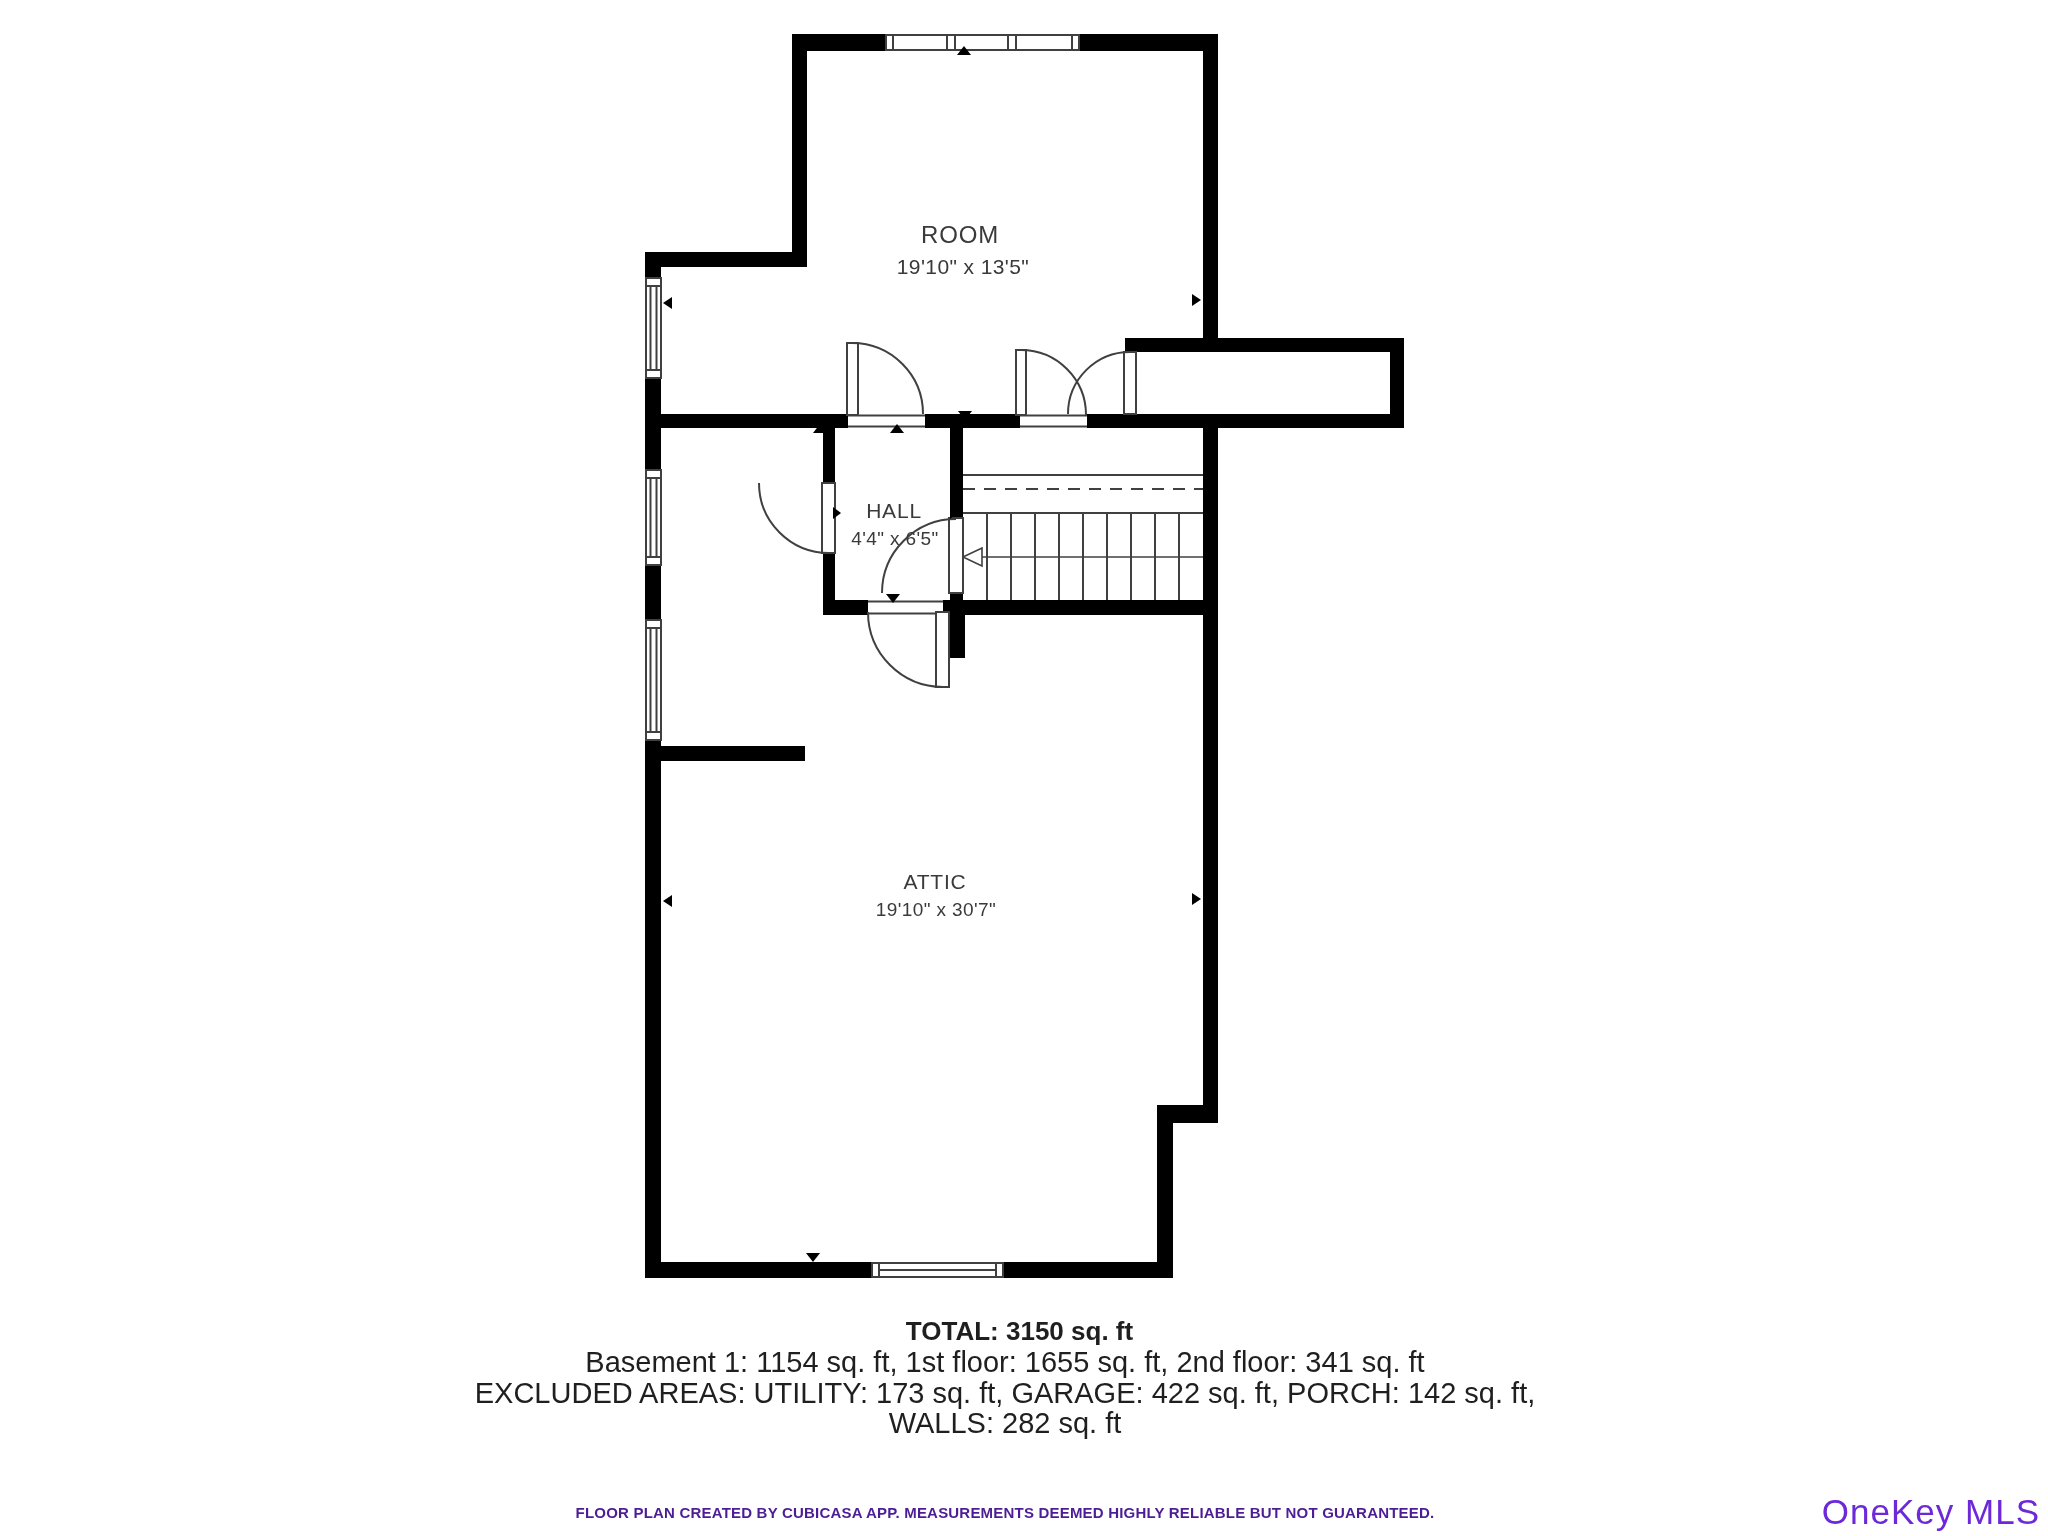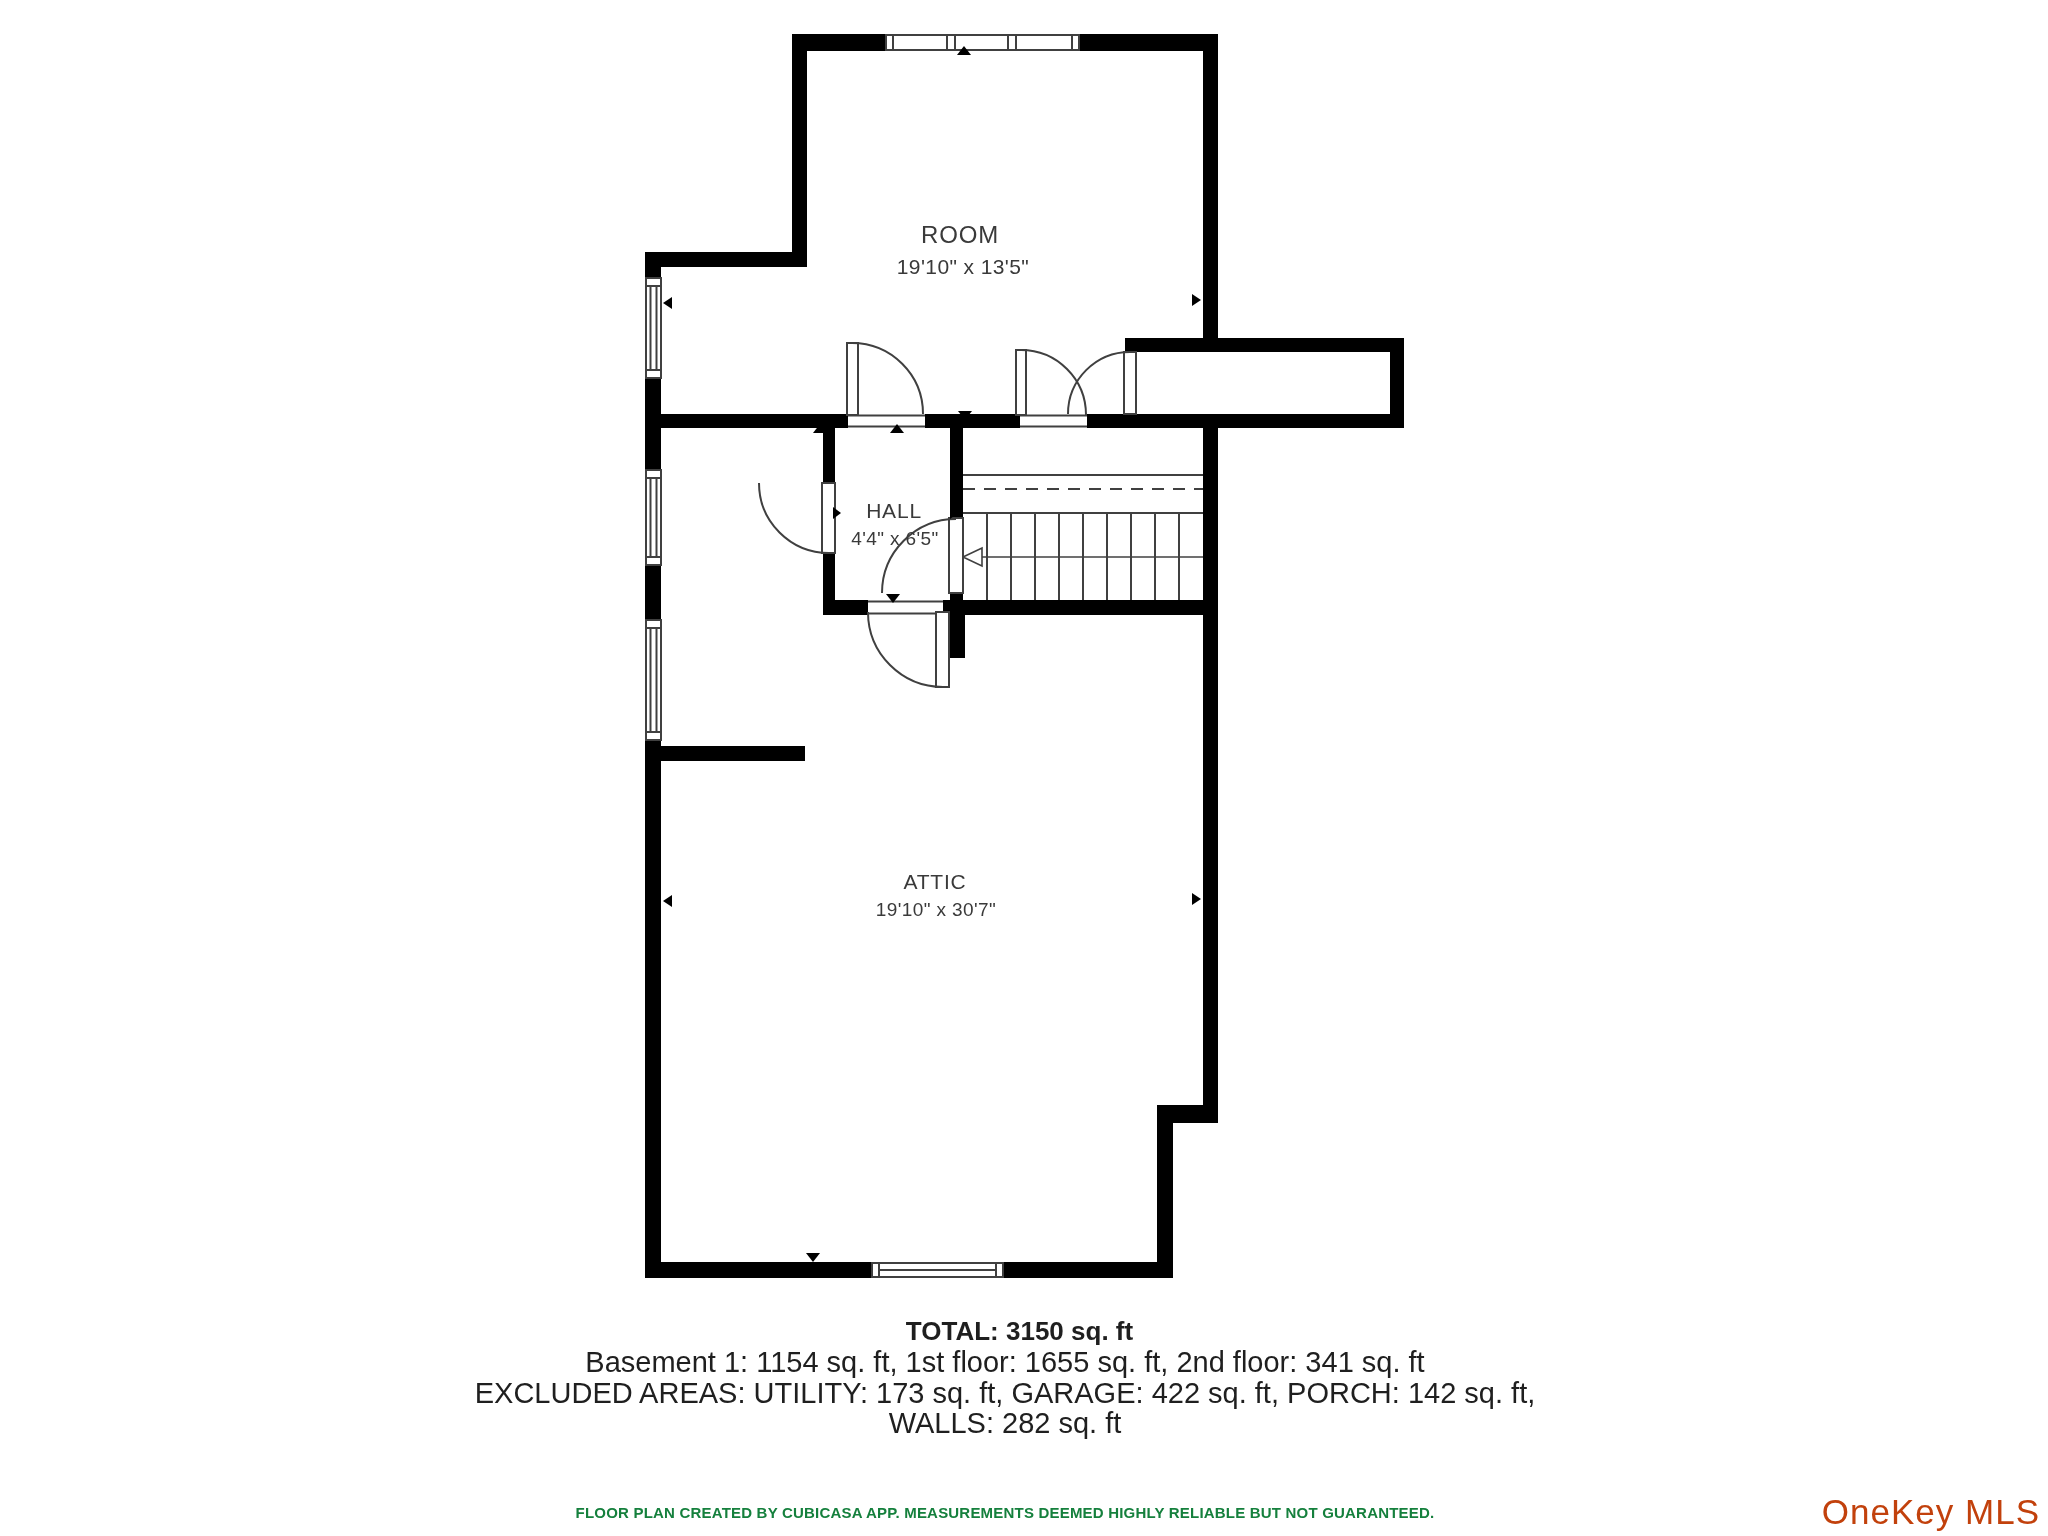--- a/index.html
+++ b/index.html
@@ -25,25 +25,25 @@
   .room-dims.big{font-size:21px;}
   .summary-block{
     position:absolute;top:1316px;left:0;width:2010px;
     text-align:center;color:#1f1f1f;
   }
   .summary-total{font-size:26px;font-weight:700;line-height:31px;padding-left:29px;}
   .summary-line{font-size:29px;font-weight:400;line-height:30.5px;}
   .disclaimer{
     position:absolute;top:1504px;left:0;width:2010px;
     text-align:center;font-size:15px;font-weight:700;
-    color:#15803d;letter-spacing:0.2px;
+    color:#4c1d95;letter-spacing:0.2px;
   }
   .watermark{
     position:absolute;top:1492px;right:8px;
-    font-size:35px;color:#c2410c;letter-spacing:1px;
+    font-size:35px;color:#6d28d9;letter-spacing:1px;
   }
 </style>
 </head>
 <body>
 
 <div class="page">
 
   <svg class="plan-svg" width="2048" height="1536" viewBox="0 0 2048 1536">
 
     <g fill="#000000" stroke="none">

